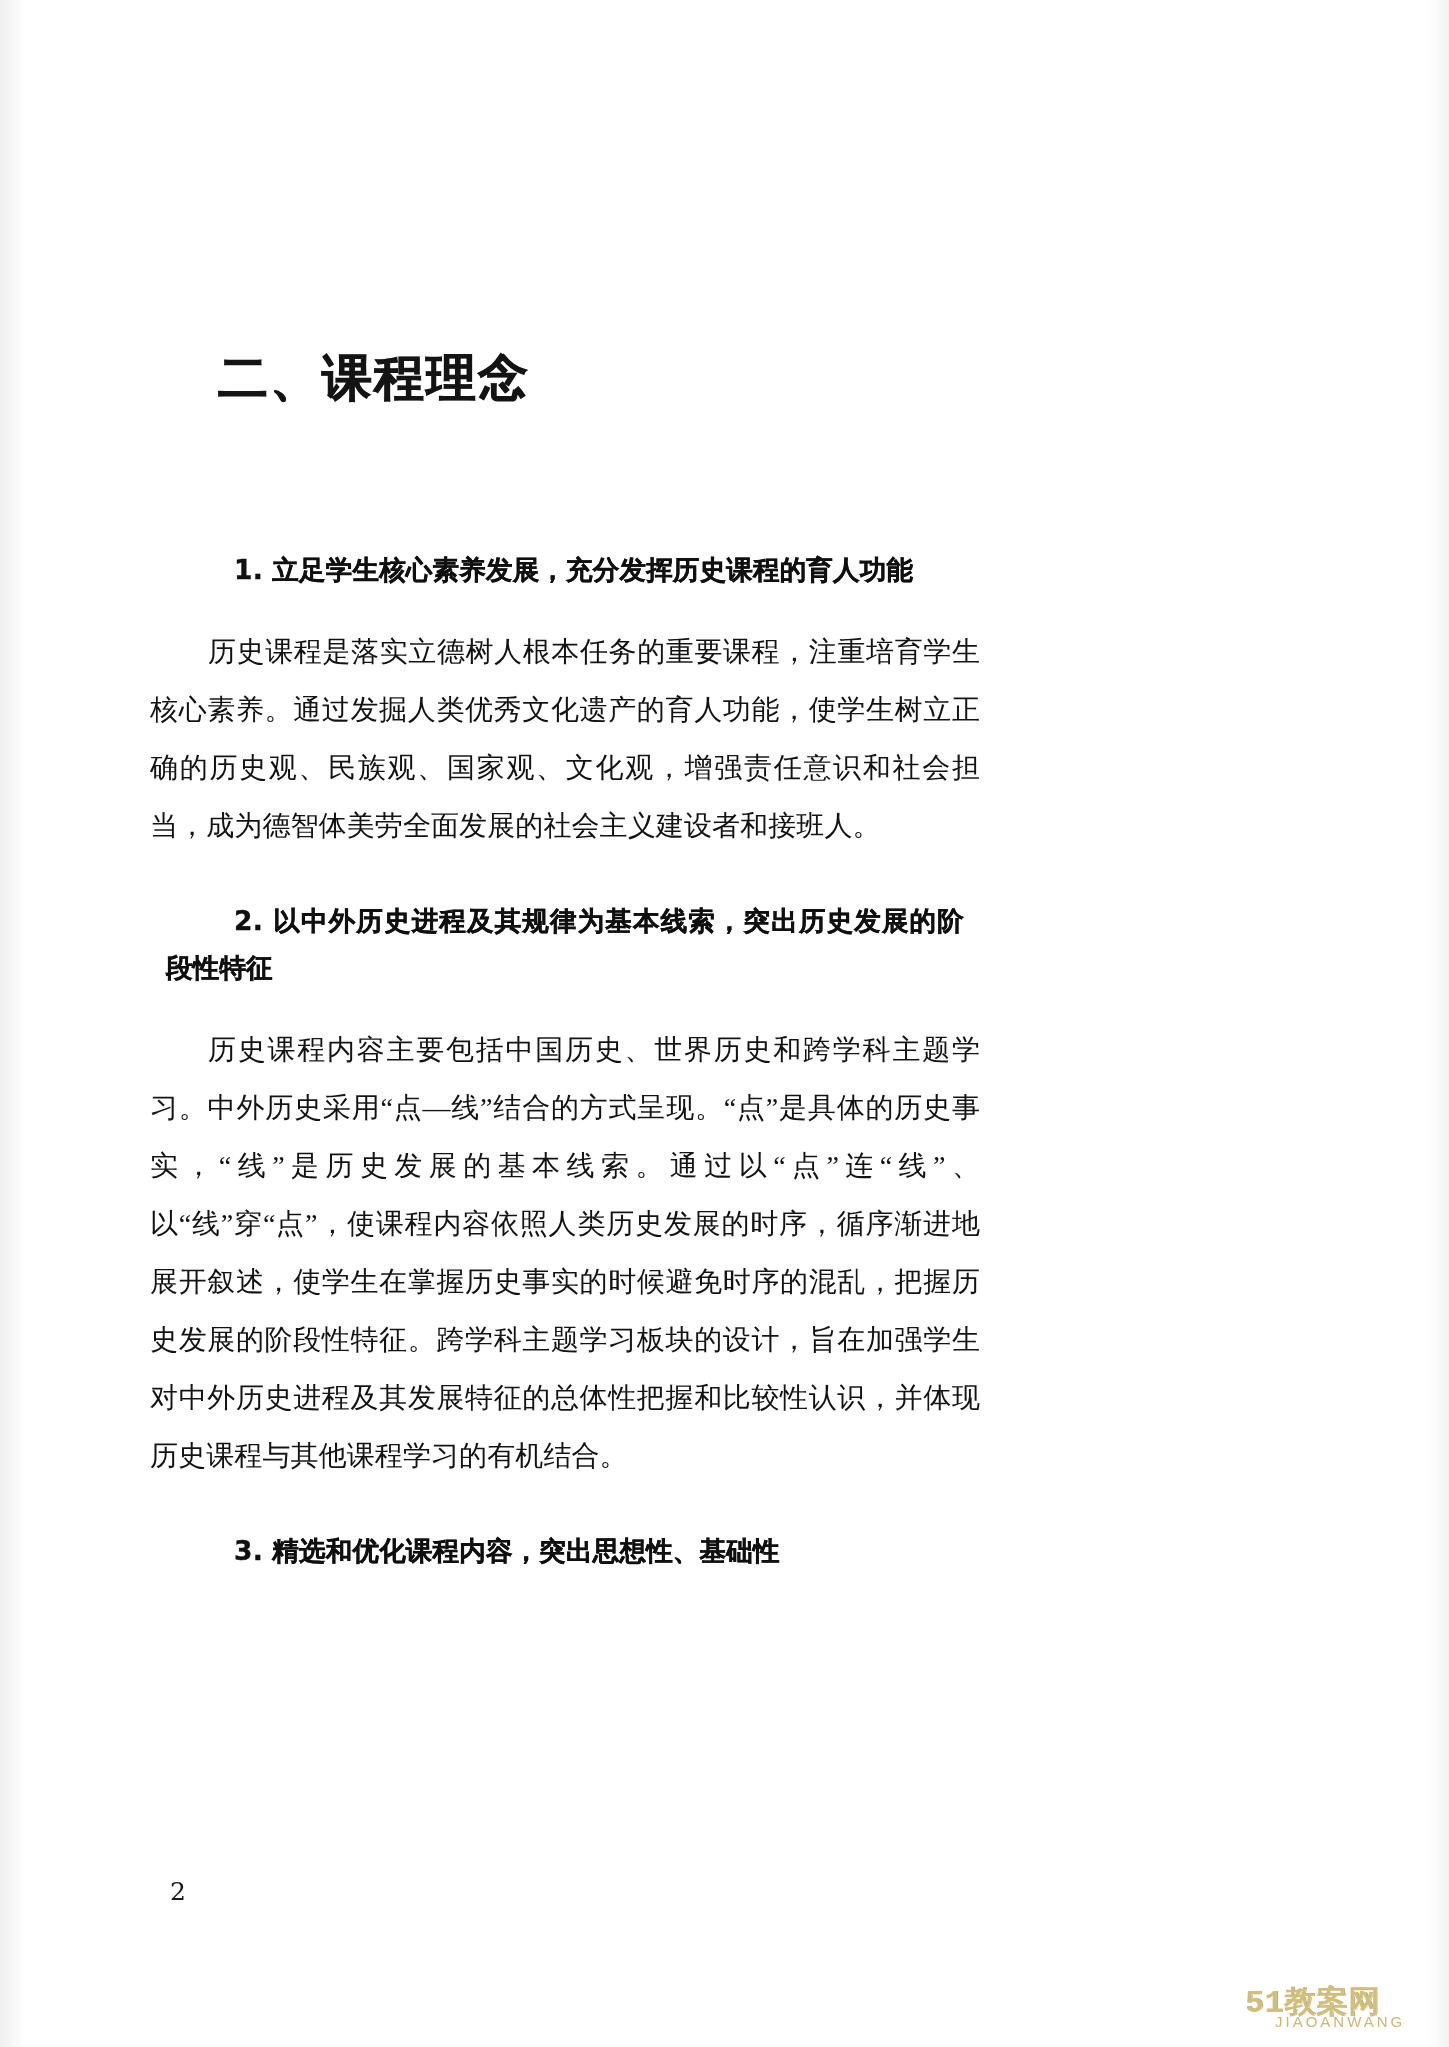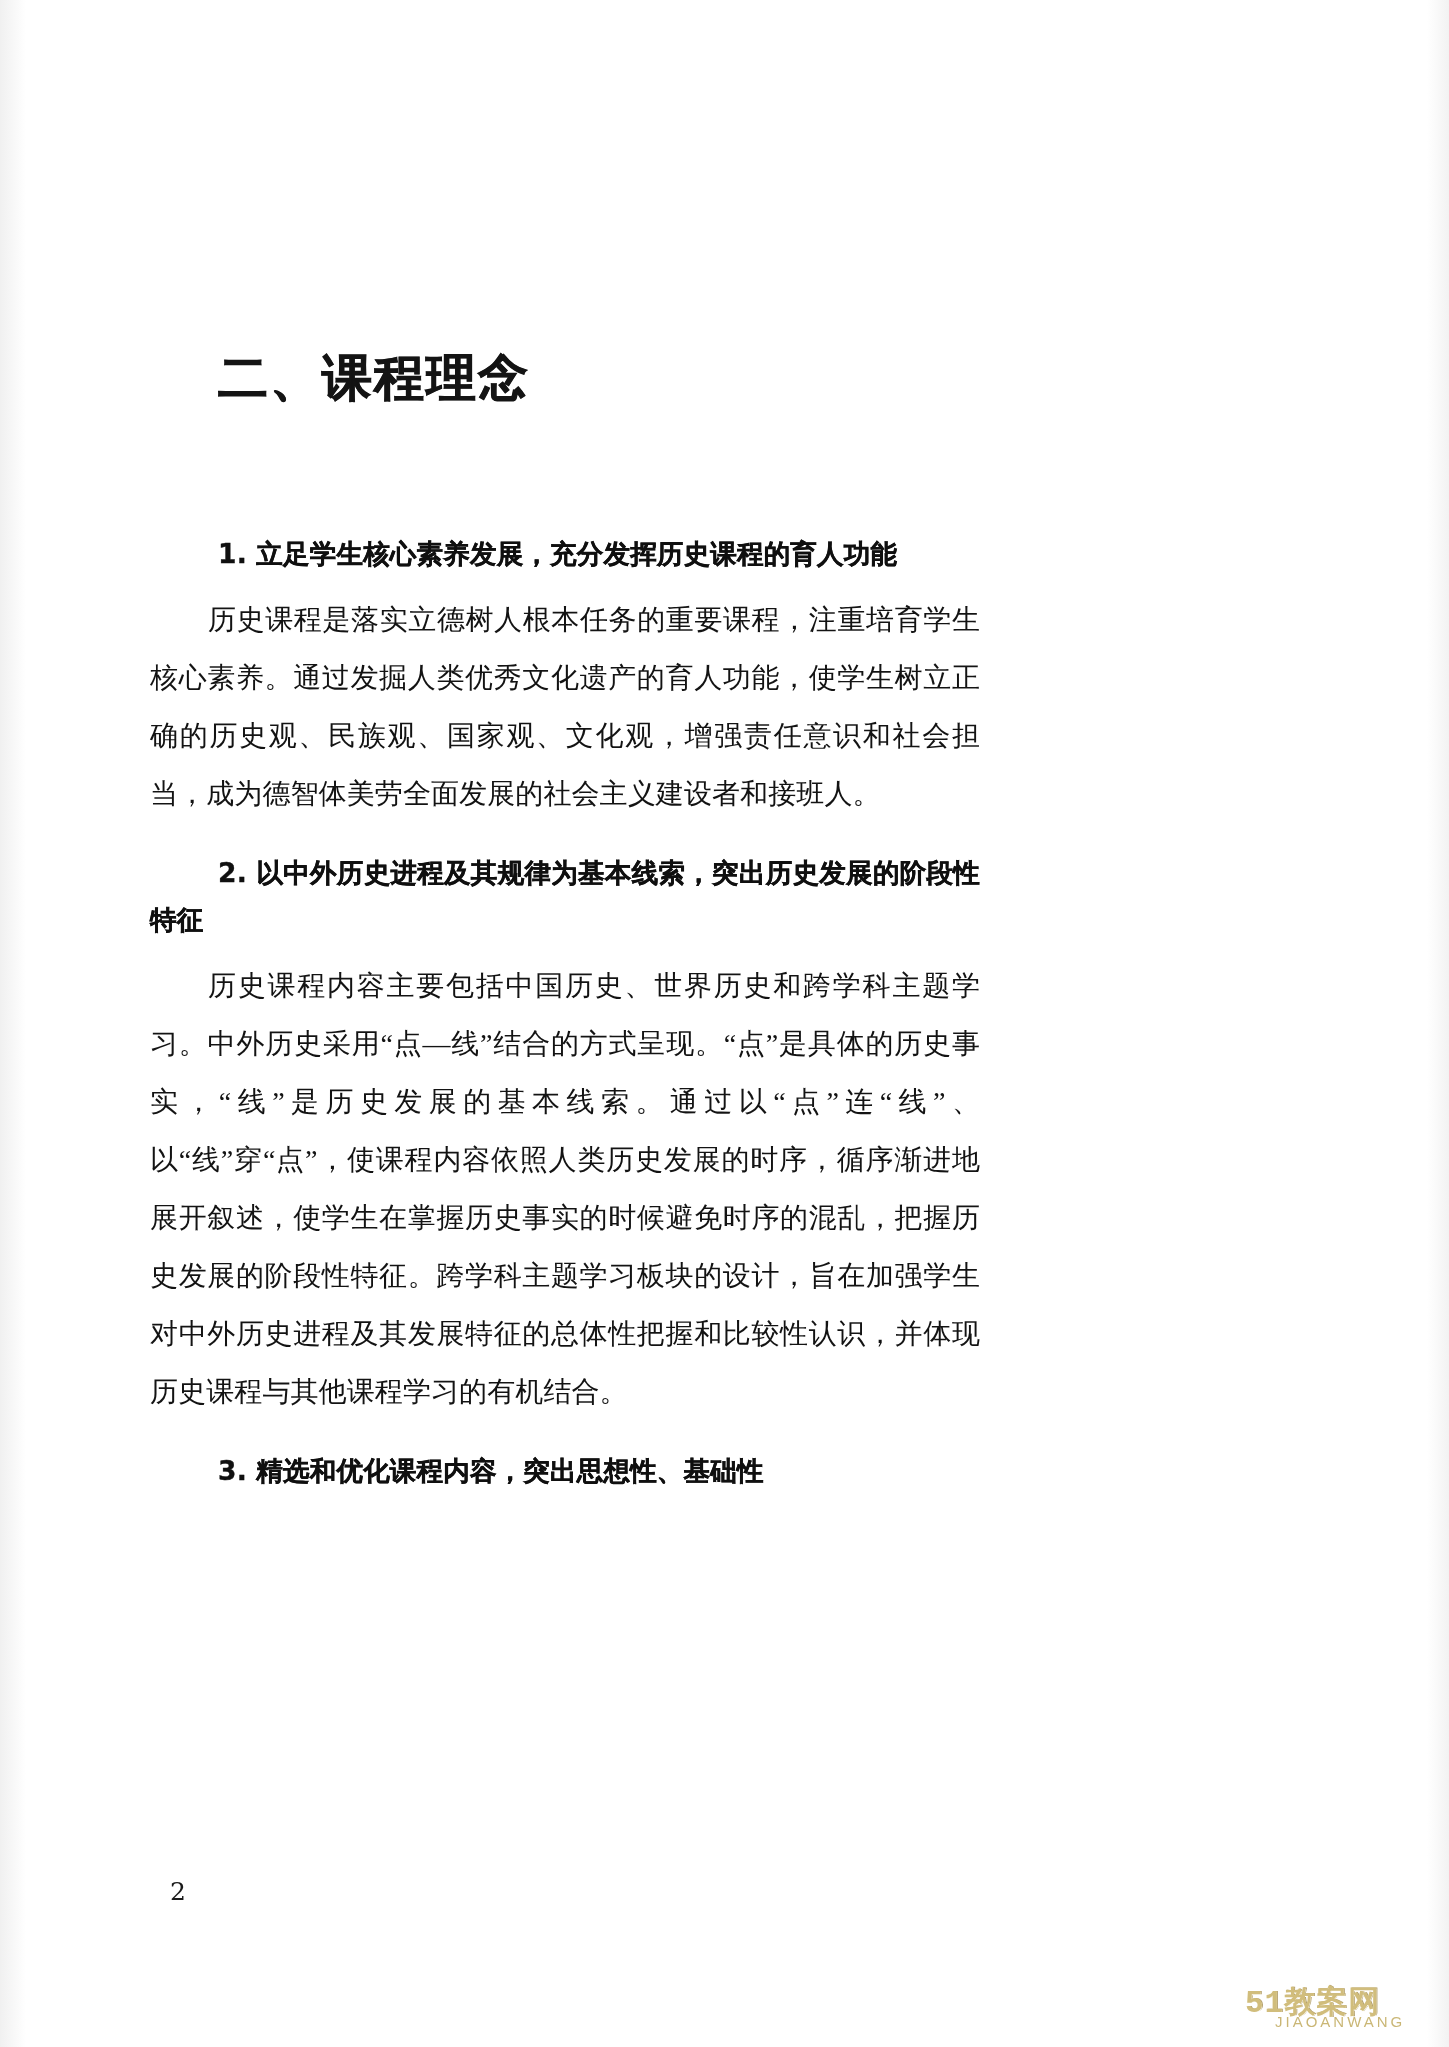--- a/index.html
+++ b/index.html
@@ -66,21 +66,21 @@
 
   
   .body-col {
     position: absolute;
     left: 0;
     top: 530px;
     width: 830px;
   }
 
   h3.sub-heading {
-    margin: 0;
+    margin: 16px;
     font-family: "DejaVu Sans", "Liberation Sans", sans-serif;
     font-weight: 700;
     font-size: 26.5px;
     line-height: 47px;
     letter-spacing: 0.2px;
     color: #101010;
     text-indent: 68px;
     text-align: justify;
     text-justify: inter-character;
     -webkit-text-stroke: 0.35px #101010;

